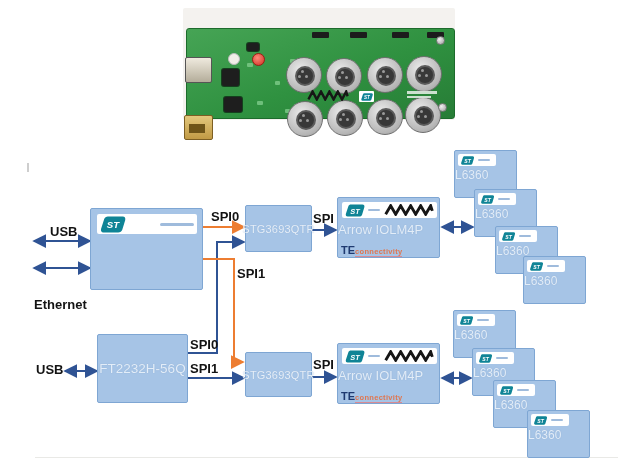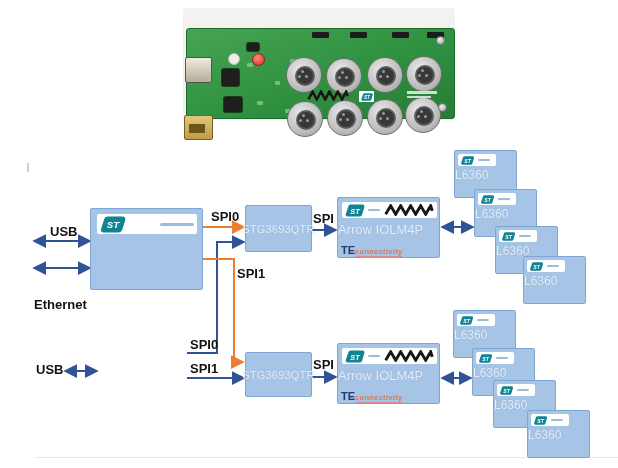--- a/index.html
+++ b/index.html
@@ -195,20 +195,23 @@
       <span class="st-logo" style="width:26px;height:17px;">
           <svg viewBox="0 0 44 30" width="100%" height="100%" preserveAspectRatio="xMidYMid meet">
   <path d="M13 1 L39 1 C43 1 44.5 4 43.5 7.5 L38.5 24 C37.5 27.5 34.5 29 31 29 L5 29 C1.5 29 0 26 1 22.5 L6.5 5.5 C7.5 2.5 10 1 13 1 Z" fill="#0f8496"></path>
   <text x="22" y="22" text-anchor="middle" font-size="17" font-style="italic" font-weight="bold" fill="#ffffff" font-family="Liberation Sans, sans-serif">ST</text>
           </svg>
         </span>
       <span class="smudge" style="width:34px;margin-left:auto;"></span>
     </div>
   </div>
 
+  <div class="blk" id="ft2232">
+    <span class="main-label">FT2232H-56Q</span>
+  </div>
 
   <div class="blk stg" id="stg1">
     <span class="main-label">STG3693QTR</span>
   </div>
   <div class="blk stg" id="stg2">
     <span class="main-label">STG3693QTR</span>
   </div>
 
   <div class="blk iolm" id="iolm1">
     <div class="banner" style="left:4px;top:4px;width:95px;height:16px;">

